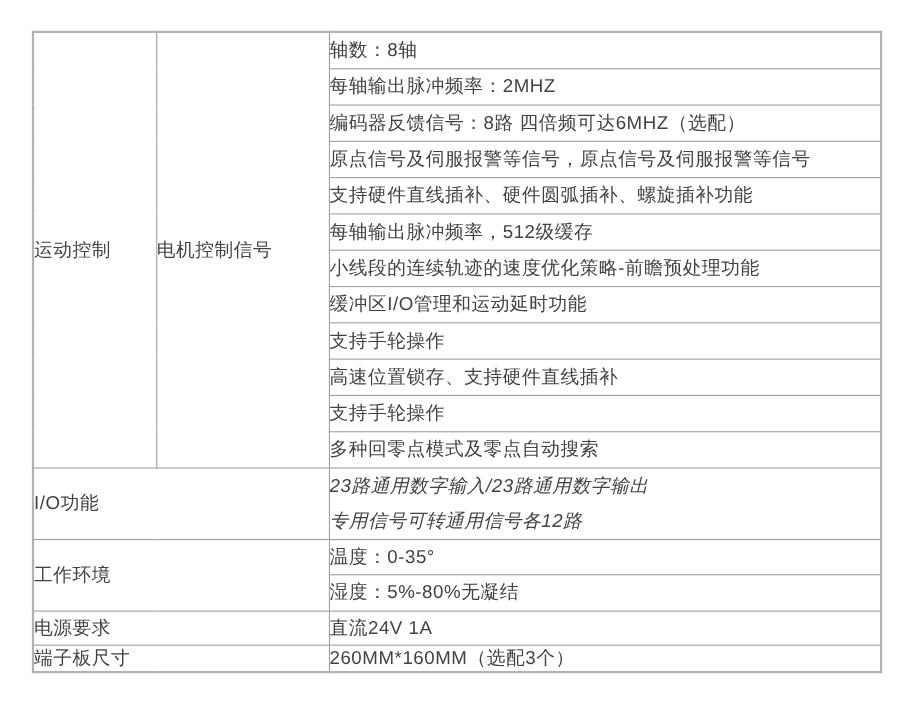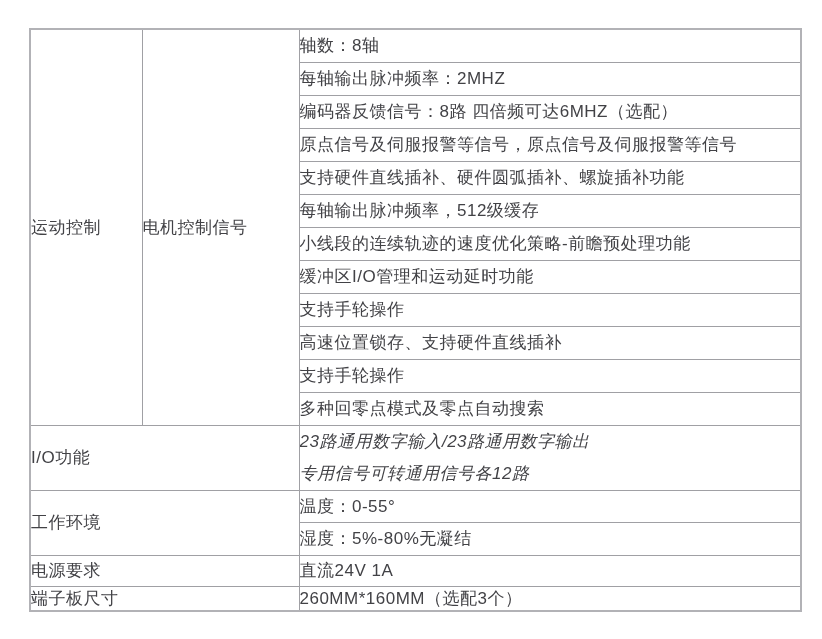--- a/index.html
+++ b/index.html
@@ -101,21 +101,21 @@
       </tr>
       <tr class="io-row">
         <td class="cat" colspan="2">I/O功能</td>
         <td class="val">
           <div class="io-line">23路通用数字输入/23路通用数字输出</div>
           <div class="io-line">专用信号可转通用信号各12路</div>
         </td>
       </tr>
       <tr class="env-row-1">
         <td class="cat" colspan="2" rowspan="2">工作环境</td>
-        <td class="val">温度：0-55°</td>
+        <td class="val">温度：0-35°</td>
       </tr>
       <tr class="env-row-2">
         <td class="val">湿度：5%-80%无凝结</td>
       </tr>
       <tr class="power-row">
         <td class="cat" colspan="2">电源要求</td>
         <td class="val">直流24V 1A</td>
       </tr>
       <tr class="board-row">
         <td class="cat" colspan="2">端子板尺寸</td>

